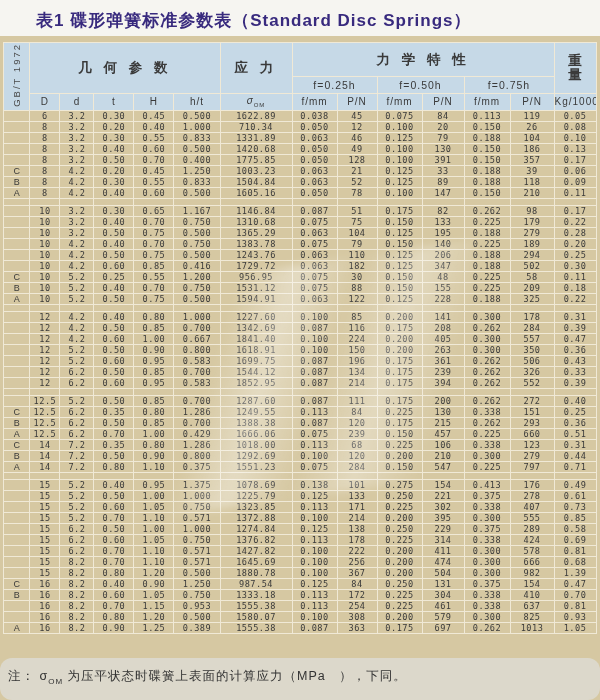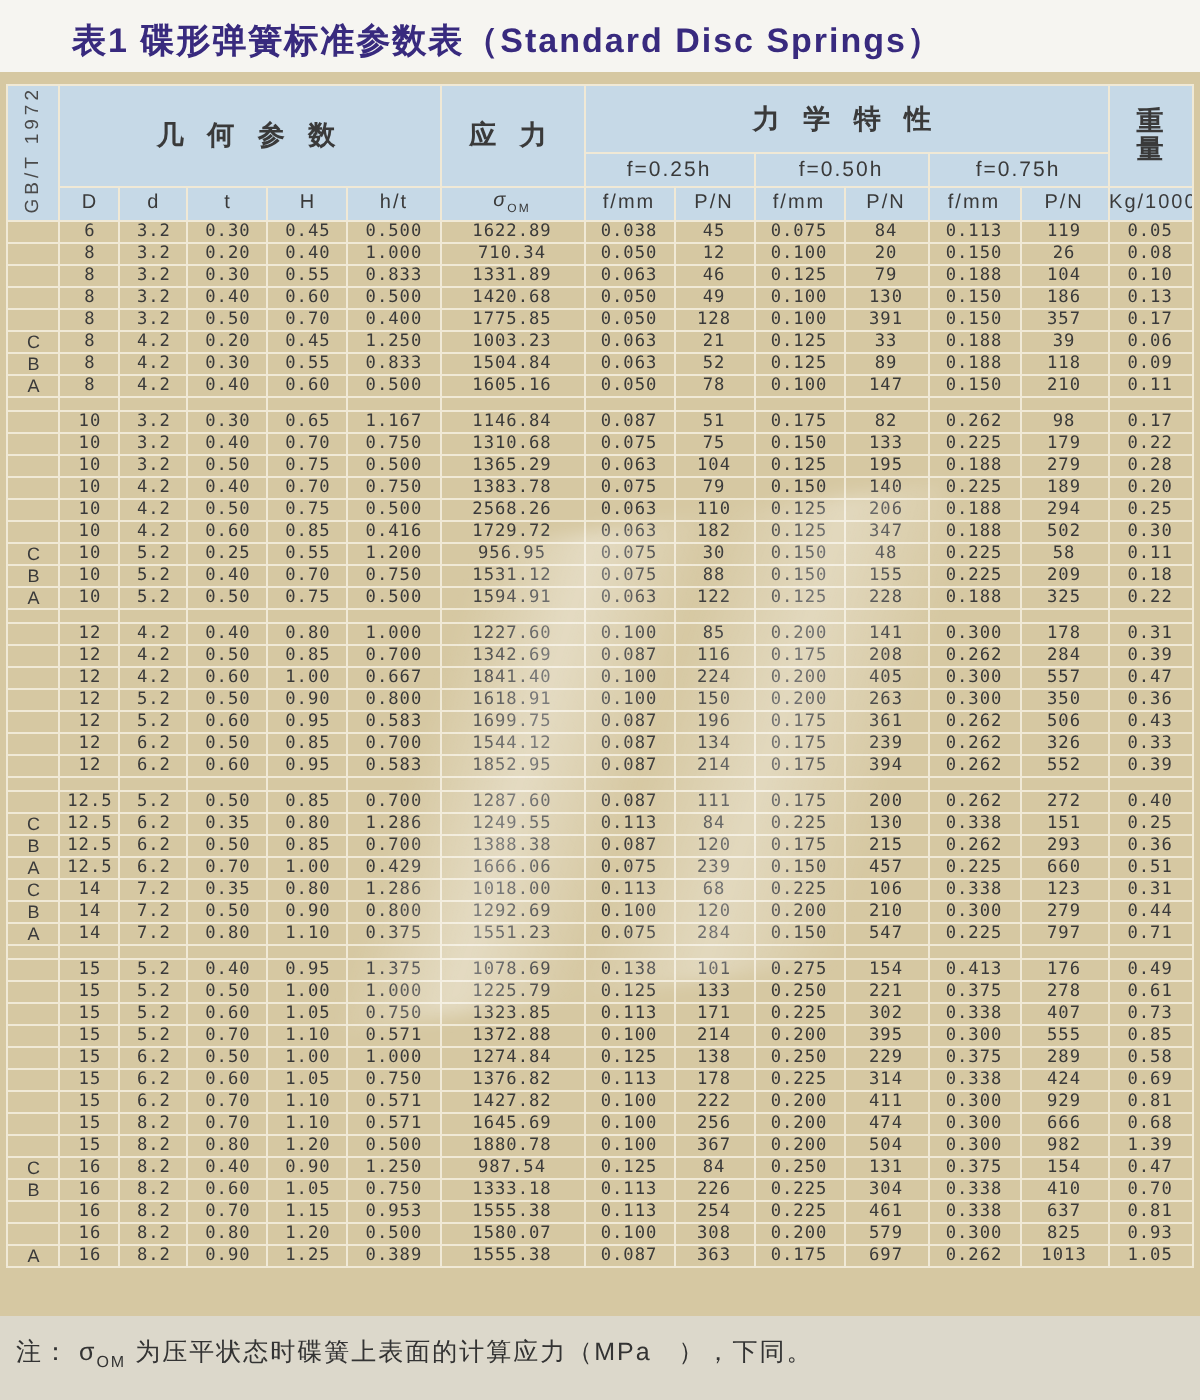--- a/index.html
+++ b/index.html
@@ -52,21 +52,21 @@
     position:absolute;left:110px;top:230px;width:380px;height:230px;
     background:
       linear-gradient(115deg,transparent 30%,rgba(255,255,255,.35) 42%,transparent 55%),
       linear-gradient(115deg,transparent 55%,rgba(255,255,255,.30) 68%,transparent 82%);
     transform:rotate(-8deg);filter:blur(4px);pointer-events:none;
   }
   .note-band{
     position:absolute;left:0;right:0;bottom:0;height:42px;
     background:var(--band-bottom,#dcd8cb);
     box-sizing:border-box;padding:10px 0 0 8px;
-    font-size:12.5px;color:#333;letter-spacing:1px;
+    font-size:12.5px;color:#333;letter-spacing:1px;border-radius:12px;
   }
   .note-band sub{font-size:8px;}
 </style>
 </head>
 <body>
 
 <div class="title-band">
   <h1 class="page-title">表1 碟形弹簧标准参数表（Standard Disc Springs）</h1>
 </div>
 
@@ -329,21 +329,21 @@
           <td>189</td>
           <td>0.20</td>
         </tr>
         <tr>
           <td class="lbl"></td>
           <td>10</td>
           <td>4.2</td>
           <td>0.50</td>
           <td>0.75</td>
           <td>0.500</td>
-          <td>2568.26</td>
+          <td>1243.76</td>
           <td>0.063</td>
           <td>110</td>
           <td>0.125</td>
           <td>206</td>
           <td>0.188</td>
           <td>294</td>
           <td>0.25</td>
         </tr>
         <tr>
           <td class="lbl"></td>
@@ -783,21 +783,21 @@
           <td>6.2</td>
           <td>0.70</td>
           <td>1.10</td>
           <td>0.571</td>
           <td>1427.82</td>
           <td>0.100</td>
           <td>222</td>
           <td>0.200</td>
           <td>411</td>
           <td>0.300</td>
-          <td>929</td>
+          <td>578</td>
           <td>0.81</td>
         </tr>
         <tr>
           <td class="lbl"></td>
           <td>15</td>
           <td>8.2</td>
           <td>0.70</td>
           <td>1.10</td>
           <td>0.571</td>
           <td>1645.69</td>
@@ -843,21 +843,21 @@
         </tr>
         <tr>
           <td class="lbl">B</td>
           <td>16</td>
           <td>8.2</td>
           <td>0.60</td>
           <td>1.05</td>
           <td>0.750</td>
           <td>1333.18</td>
           <td>0.113</td>
-          <td>226</td>
+          <td>172</td>
           <td>0.225</td>
           <td>304</td>
           <td>0.338</td>
           <td>410</td>
           <td>0.70</td>
         </tr>
         <tr>
           <td class="lbl"></td>
           <td>16</td>
           <td>8.2</td>

